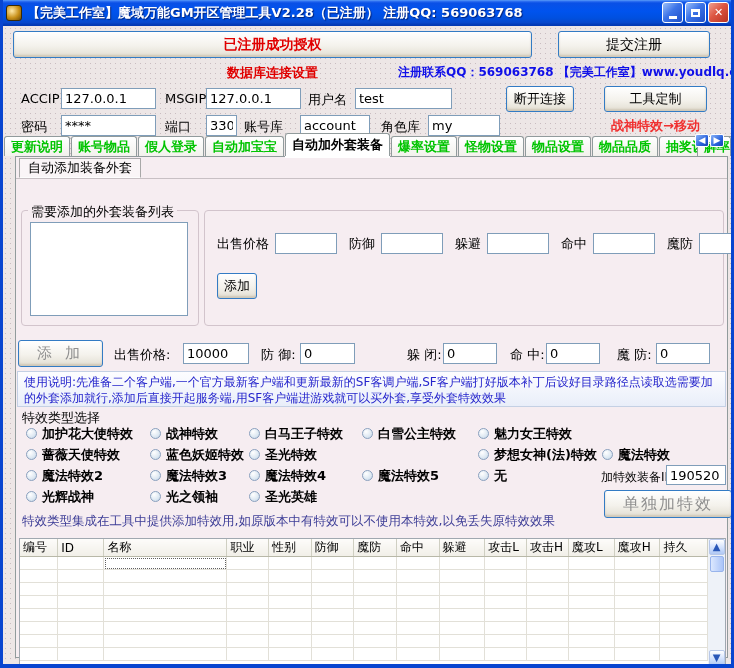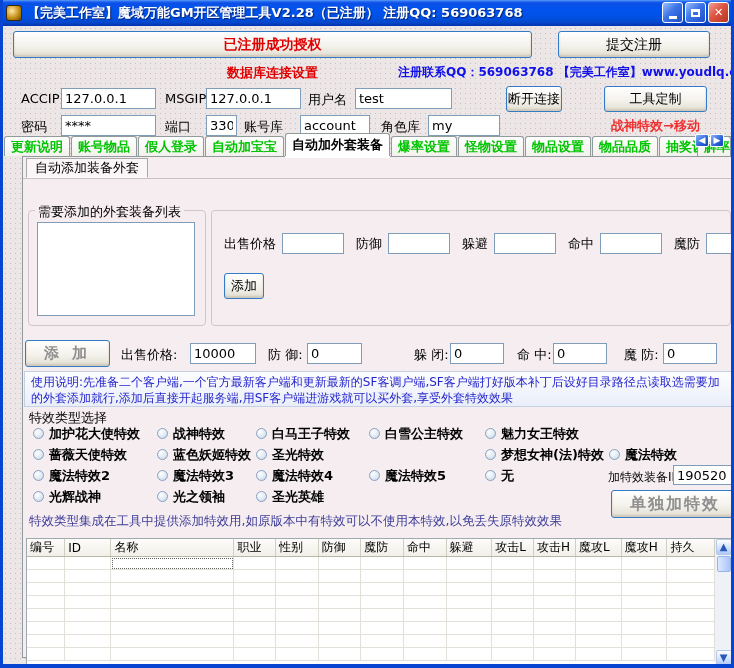--- a/index.html
+++ b/index.html
@@ -39,32 +39,32 @@
   .tabstrip{position:absolute;left:1px;top:107px;width:722px;height:23px;display:flex;align-items:flex-end;}
   .tab{height:20px;border:1px solid #919b9c;border-bottom:none;border-radius:3px 3px 0 0;margin-right:1px;
     background:linear-gradient(180deg,#ffffff,#f2f1ec);color:#00c400;font-weight:bold;font-size:13px;
     display:flex;align-items:center;justify-content:center;padding:0 6px;white-space:nowrap;}
   .tab.active{height:23px;background:#fff;color:#000;z-index:3;box-shadow:0 2px 0 #fff;}
   .tab.partial{position:absolute;right:-6px;width:34px;overflow:hidden;justify-content:flex-start;}
   .tab-arrows{position:absolute;right:2px;top:1px;display:flex;gap:1px;z-index:4;}
   .arrow-btn{width:14px;height:13px;border:1px solid #fff;border-radius:2px;color:#fff;font-size:9px;line-height:11px;text-align:center;
     background:linear-gradient(135deg,#8ab4f8,#2a62dc 60%,#1444b4);}
   
-  .page{position:absolute;left:19px;top:130px;width:713px;height:502px;background:#f6edf1;border:1px solid #919b9c;}
+  .page{position:absolute;left:12px;top:130px;width:713px;height:502px;background:#f6edf1;border:1px solid #919b9c;}
   .subtab{position:absolute;left:3px;top:1px;height:20px;padding:0 8px;border:1px solid #a8a8a8;border-bottom:1px solid #fdfdfd;
     background:#faf5f7;font-size:13px;display:flex;align-items:center;z-index:2;}
   .subtab-line{position:absolute;left:0;top:21px;width:100%;height:0;border-top:1px solid #c8c0c4;}
   .groupbox{position:absolute;border:1px solid #d2c4cc;border-radius:4px;}
   .grouplabel{position:absolute;top:-8px;left:6px;background:#f6edf1;padding:0 3px;font-size:13px;}
   .listbox{position:absolute;background:#fff;border:1px solid #7f9db9;}
   .small-label{font-size:13px;color:#000;white-space:nowrap;}
   .g2row{position:absolute;left:12px;top:22px;right:10px;display:flex;align-items:center;gap:6px;}
   .g2row .field2{width:62px;height:21px;border:1px solid #7f9db9;background:#fff;flex:0 0 auto;}
   .add-small{position:absolute;left:12px;top:62px;width:40px;height:26px;}
-  .bigbtn{color:#8f8f8f;font-weight:bold;font-size:15px;letter-spacing:4px;}
+  .bigbtn{color:#8f8f8f;font-weight:normal;font-size:15px;letter-spacing:4px;}
   .instr{position:absolute;left:1px;top:214px;width:709px;height:36px;
     background:linear-gradient(180deg,#fdfdff,#e9eef9);border:1px solid #c4d0e4;
     color:#2424cc;font-size:12px;line-height:16px;padding:2px 6px;}
   .fx-label{position:absolute;left:6px;top:252px;font-size:13px;}
   .fx-grid{position:absolute;left:10px;top:266px;width:700px;display:grid;
     grid-template-columns:124px 99px 113px 116px 124px 1fr;grid-auto-rows:21px;}
   .radio-item{display:flex;align-items:center;gap:5px;font-size:13px;font-weight:bold;white-space:nowrap;}
   .radio-dot{width:11px;height:11px;border-radius:50%;border:1px solid #8aa0be;flex:0 0 auto;
     background:radial-gradient(circle at 35% 30%,#ffffff,#dde8f2 60%,#bcd0e4);}
   .equipid-label{position:absolute;left:585px;top:312px;font-size:12px;}
@@ -119,21 +119,21 @@
       <span>注册联系QQ：569063768</span>
       <span>【完美工作室】www.youdlq.com</span>
     </div>
 
     <div class="flabel" style="left:18px;top:65px;">ACCIP</div>
     <input class="field" style="left: 58px; top: 62px; width: 95px;" value="127.0.0.1">
     <div class="flabel" style="left:162px;top:65px;">MSGIP</div>
     <input class="field" style="left: 203px; top: 62px; width: 95px;" value="127.0.0.1">
     <div class="flabel" style="left:305px;top:65px;">用户名</div>
     <input class="field" style="left: 352px; top: 62px; width: 97px;" value="test">
-    <div class="btn" style="position:absolute;left:503px;top:60px;width:56px;height:26px;">断开连接</div>
+    <div class="btn" style="position:absolute;left:503px;top:60px;width:68px;height:26px;">断开连接</div>
     <div class="btn" style="position:absolute;left:601px;top:60px;width:103px;height:26px;">工具定制</div>
 
     <div class="flabel" style="left:18px;top:92px;">密码</div>
     <input class="field" style="left: 58px; top: 89px; width: 95px;" value="****">
     <div class="flabel" style="left:162px;top:92px;">端口</div>
     <input class="field" style="left: 203px; top: 89px; width: 31px;" value="3306">
     <div class="flabel" style="left:241px;top:92px;">账号库</div>
     <input class="field" style="left: 297px; top: 89px; width: 70px;" value="account">
     <div class="flabel" style="left:378px;top:92px;">角色库</div>
     <input class="field" style="left: 425px; top: 89px; width: 72px;" value="my">

